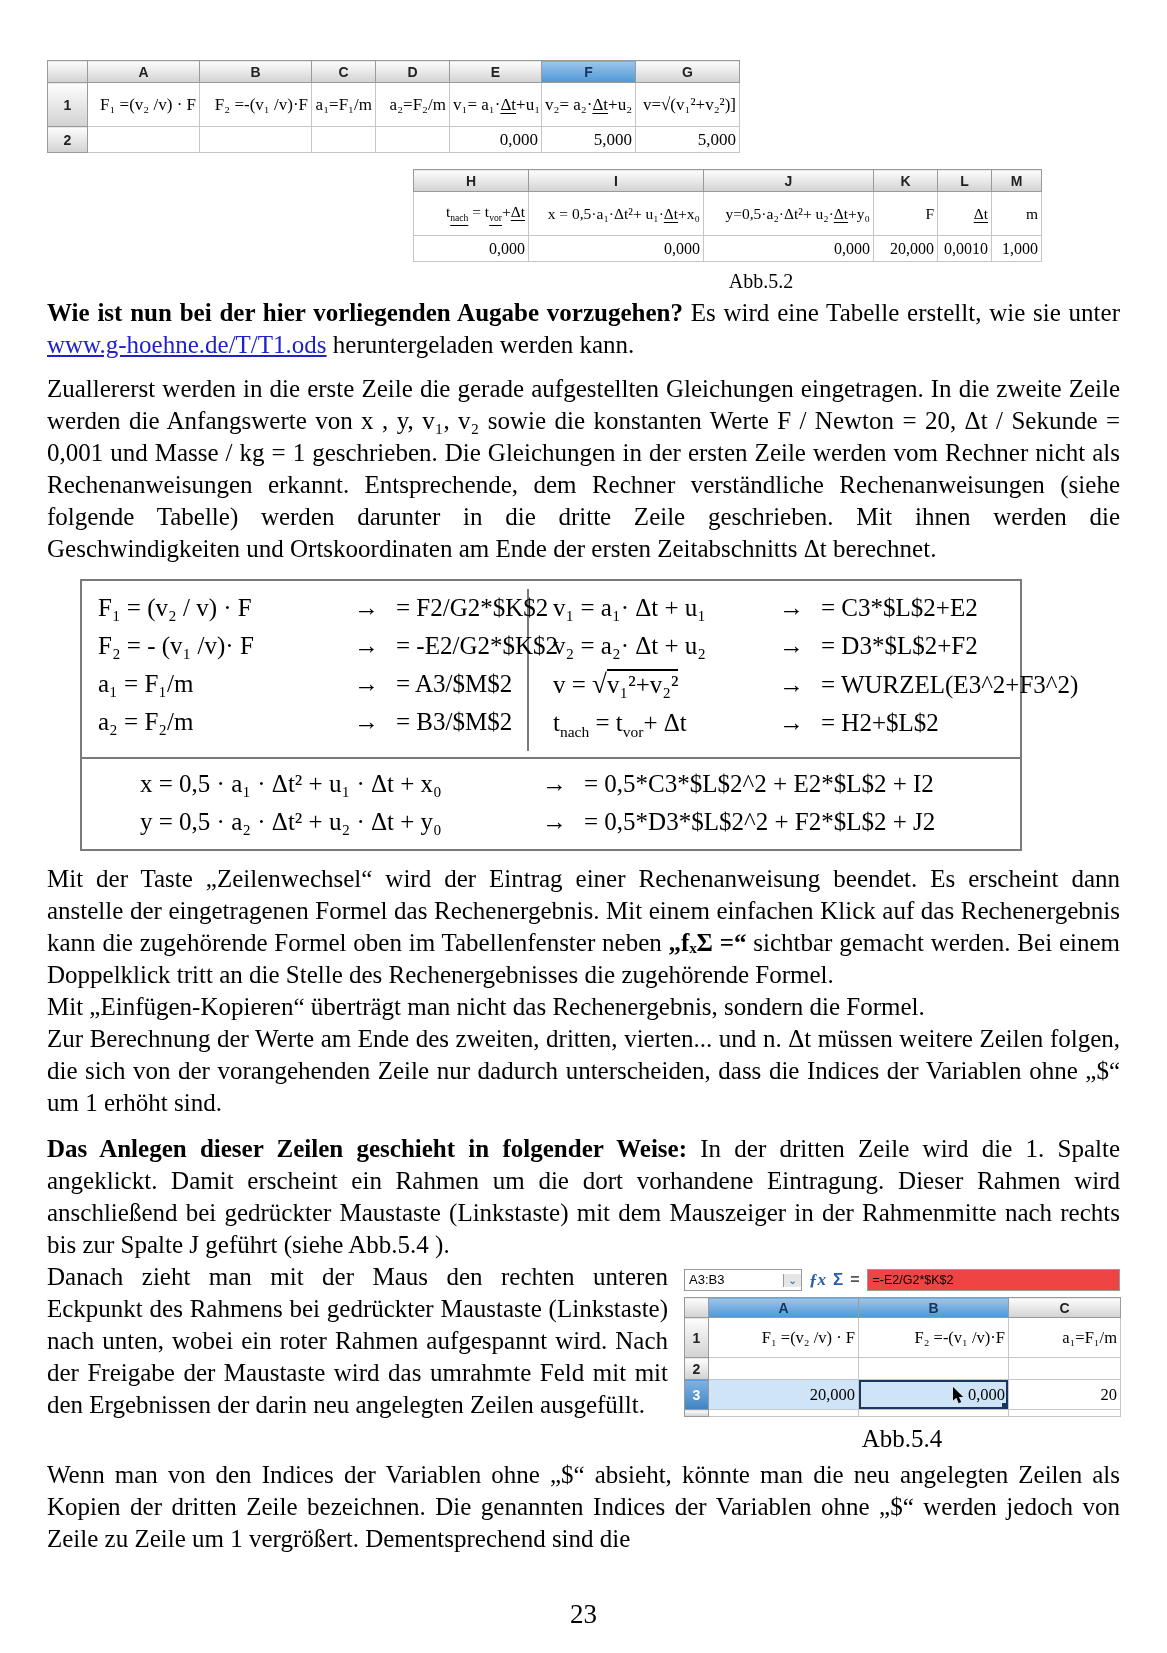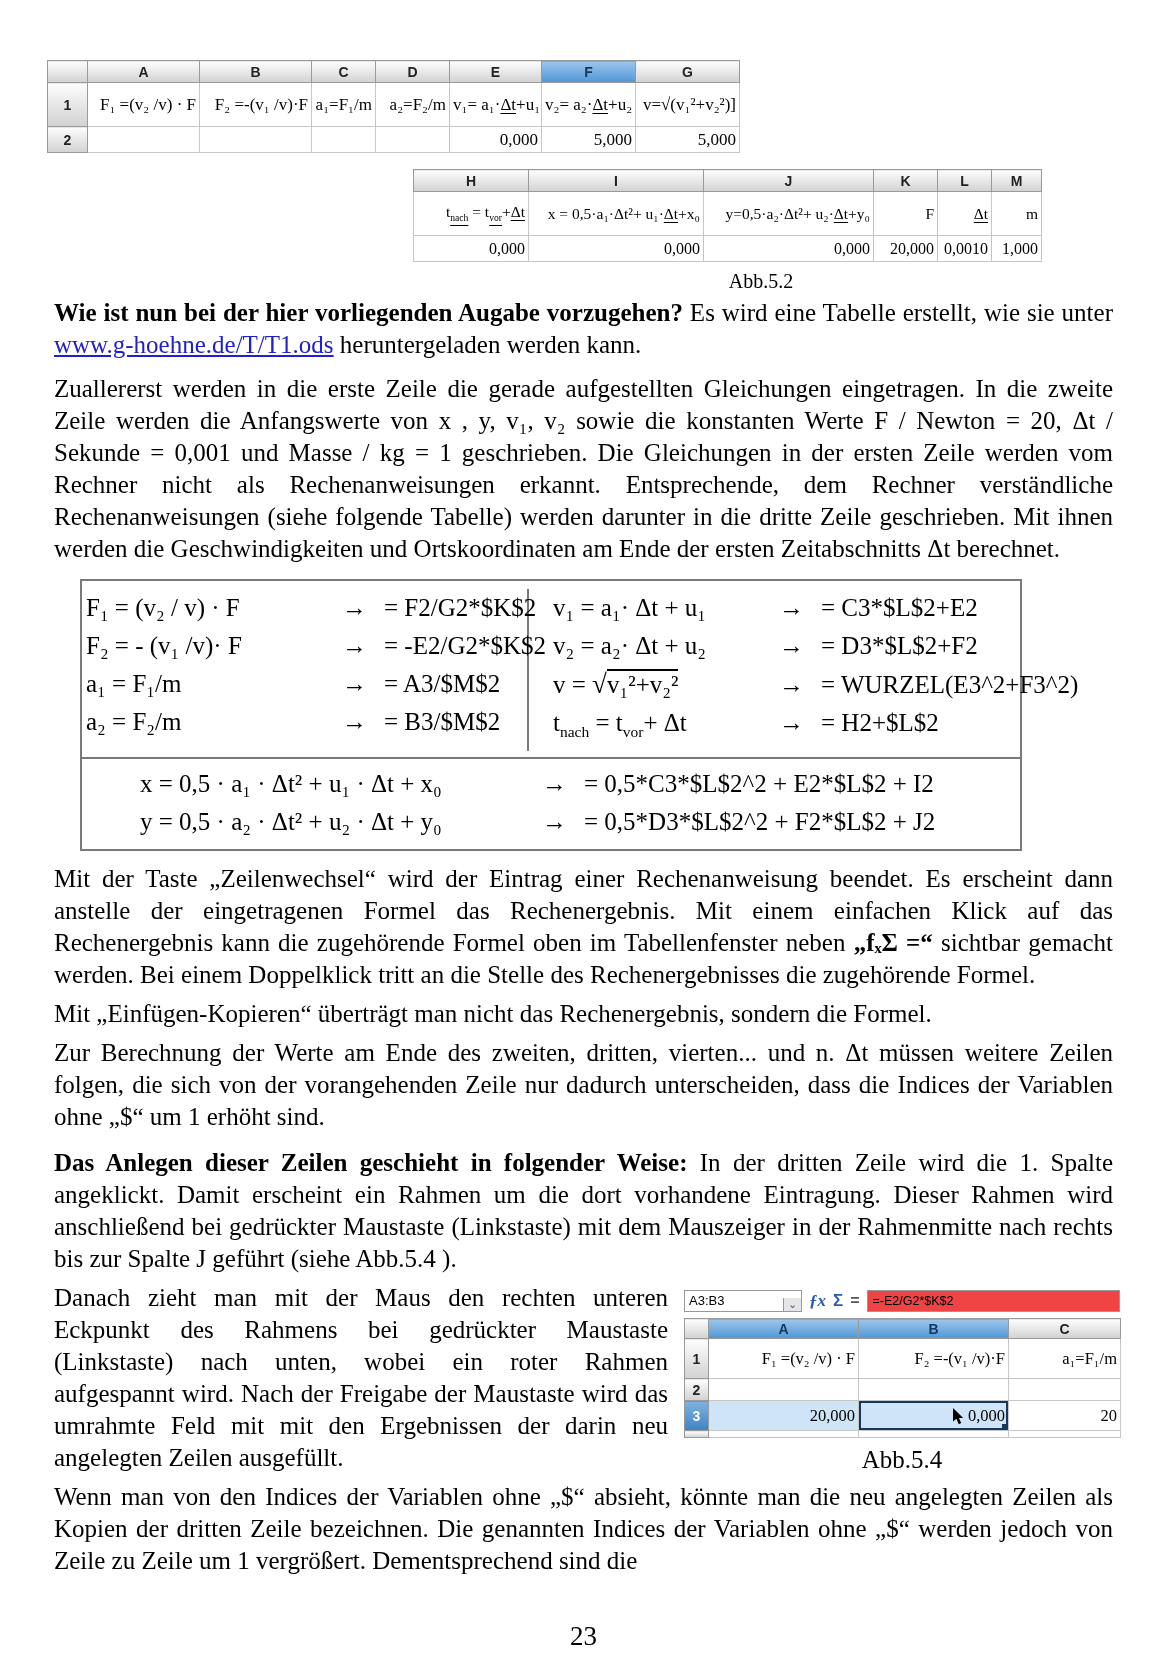--- a/index.html
+++ b/index.html
@@ -1,19 +1,19 @@
 <!DOCTYPE html>
 <html lang="de" style="--link: #2020cc; --squig: #d03a2a; --sel-border: #17375e; --hl-row: #cfe4f7; --grid-line: #c6c6c6; --hdr-border: #9a9a9a;"><head>
 <meta charset="utf-8">
 <style>
   html,body{margin:0;padding:0;background:#888;}
   .page{width:1167px;height:1653px;box-sizing:border-box;margin:0 auto;background:#fff;
         padding:60px 47px 0 47px;position:relative;color:#000;
         font-family:"Liberation Serif","DejaVu Serif",serif;overflow:hidden;}
-  .para{font-size:25px;line-height:1.28;text-align:justify;margin:7px;}
+  .para{font-size:25px;line-height:1.28;text-align:justify;margin:0;}
   .b{font-weight:bold;}
   a.doclink{color:var(--link,#2020cc);text-decoration:underline;cursor:pointer;}
 
   
   table.sheet{border-collapse:collapse;table-layout:fixed;background:#fff;border:1px solid var(--hdr-border,#9a9a9a);}
   table.sheet td{overflow:hidden;white-space:nowrap;padding:0 3px;vertical-align:middle;}
   td.ch,td.rh,td.corner{background:linear-gradient(#fdfdfd,#d2d2d2);
       border:1px solid var(--hdr-border,#9a9a9a);
       font-family:"Liberation Sans","DejaVu Sans",sans-serif;
       font-size:14px;font-weight:bold;text-align:center;color:#222;}
@@ -33,35 +33,35 @@
   table.s2{width:628px;margin:16px 0 0 366px;}
   .s2 tr.hdr{height:22px;} .s2 tr.r1{height:44px;} .s2 tr.r2{height:26px;}
   .s2 td.cell{font-size:15.5px;}
   .s2 td.num{font-size:16px;}
 
   .cap52{margin:8px 0 2px 400px;width:628px;text-align:center;font-size:20px;}
 
   
   .ftable{width:942px;margin:14px 0 12px 33px;border:2px solid #7a7a7a;box-sizing:border-box;}
   .ft-top{display:flex;border-bottom:2px solid #7a7a7a;padding:8px 0 6px;}
-  .ft-left{width:447px;border-right:2px solid #7a7a7a;padding-left:4px;box-sizing:border-box;}
+  .ft-left{width:447px;border-right:2px solid #7a7a7a;padding-left:16px;box-sizing:border-box;}
   .ft-right{flex:1;padding-left:0;margin-left:24px;}
   .ft-row{display:flex;align-items:baseline;font-size:25px;line-height:38px;white-space:nowrap;}
   .ft-l{flex:0 0 auto;}
   .ft-left .ft-l{width:256px;}
   .ft-right .ft-l{width:226px;}
   .ft-a{flex:0 0 42px;}
   .ft-bottom{padding:6px 0 8px 58px;}
   .ft-bottom .ft-l{width:402px;}
 
   
   .fig54{float:right;width:436px;margin:4px 0 6px 16px;
          font-family:"Liberation Sans","DejaVu Sans",sans-serif;}
   .fbar{display:flex;align-items:center;height:30px;gap:7px;}
-  .namebox{display:flex;width:118px;height:22px;border:1px solid #999;background:#fff;align-items:flex-end;box-sizing:border-box;}
+  .namebox{display:flex;width:118px;height:22px;border:1px solid #999;background:#fff;align-items:center;box-sizing:border-box;}
   .nb-text{flex:1;font-size:13px;padding-left:4px;line-height:20px;}
   .nb-dd{width:17px;background:#e6e6e6;border-left:1px solid #999;font-size:11px;
          display:flex;align-items:center;justify-content:center;color:#2a5db0;}
   .fx{color:#2a5db0;font-style:italic;font-weight:bold;font-size:17px;
       font-family:"Liberation Serif","DejaVu Serif",serif;}
   .sigma{color:#2a5db0;font-weight:bold;font-size:17px;}
   .eq{color:#555;font-weight:bold;font-size:16px;}
   .finput{flex:1;height:22px;border:1px solid #999;background:#ef4444;font-size:12.5px;
           line-height:20px;padding-left:5px;box-sizing:border-box;overflow:hidden;white-space:nowrap;}
   table.s3{width:436px;margin-top:2px;font-family:"Liberation Serif","DejaVu Serif",serif;}

